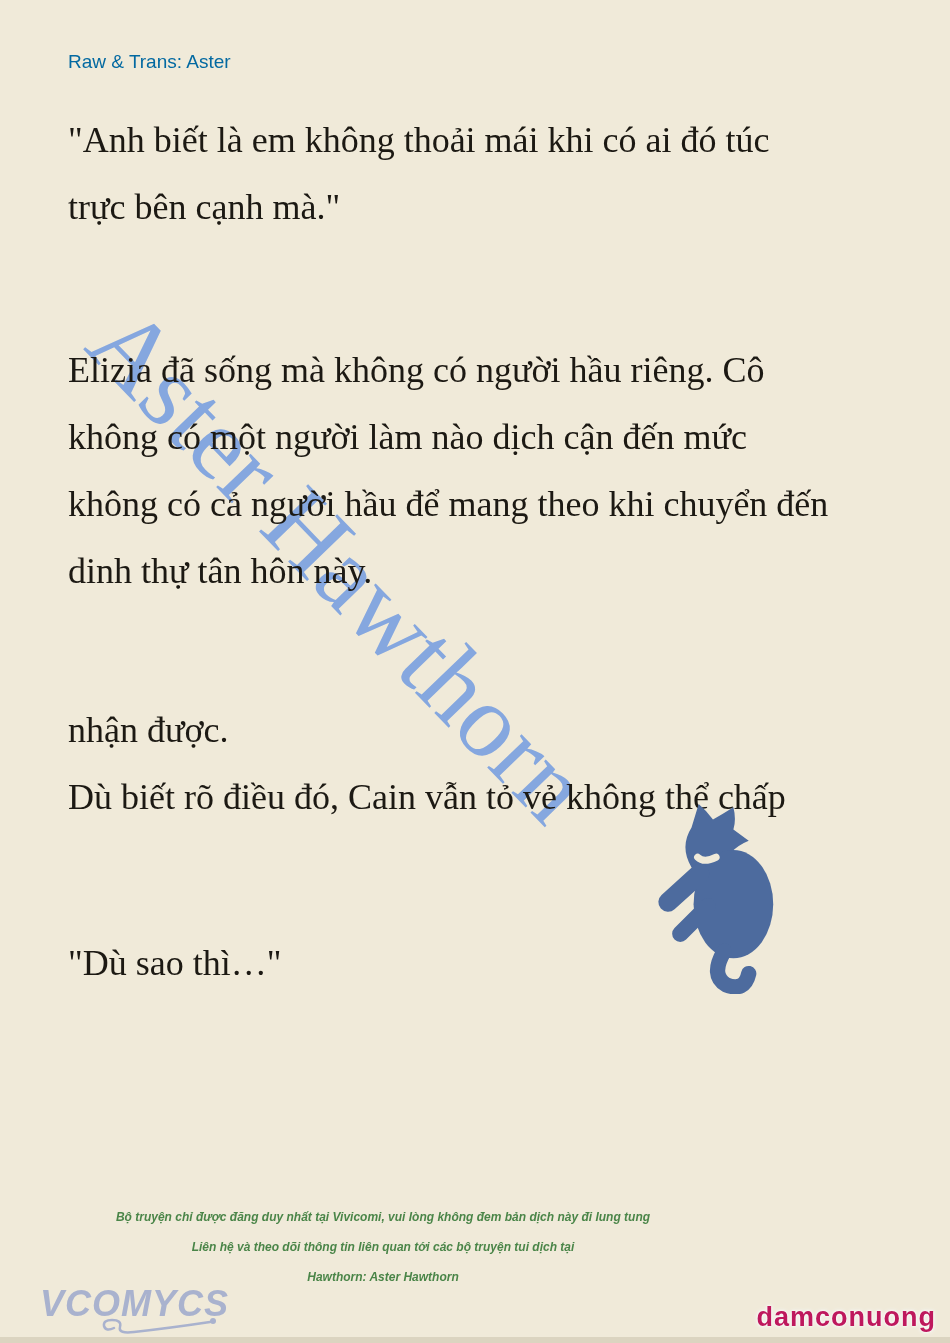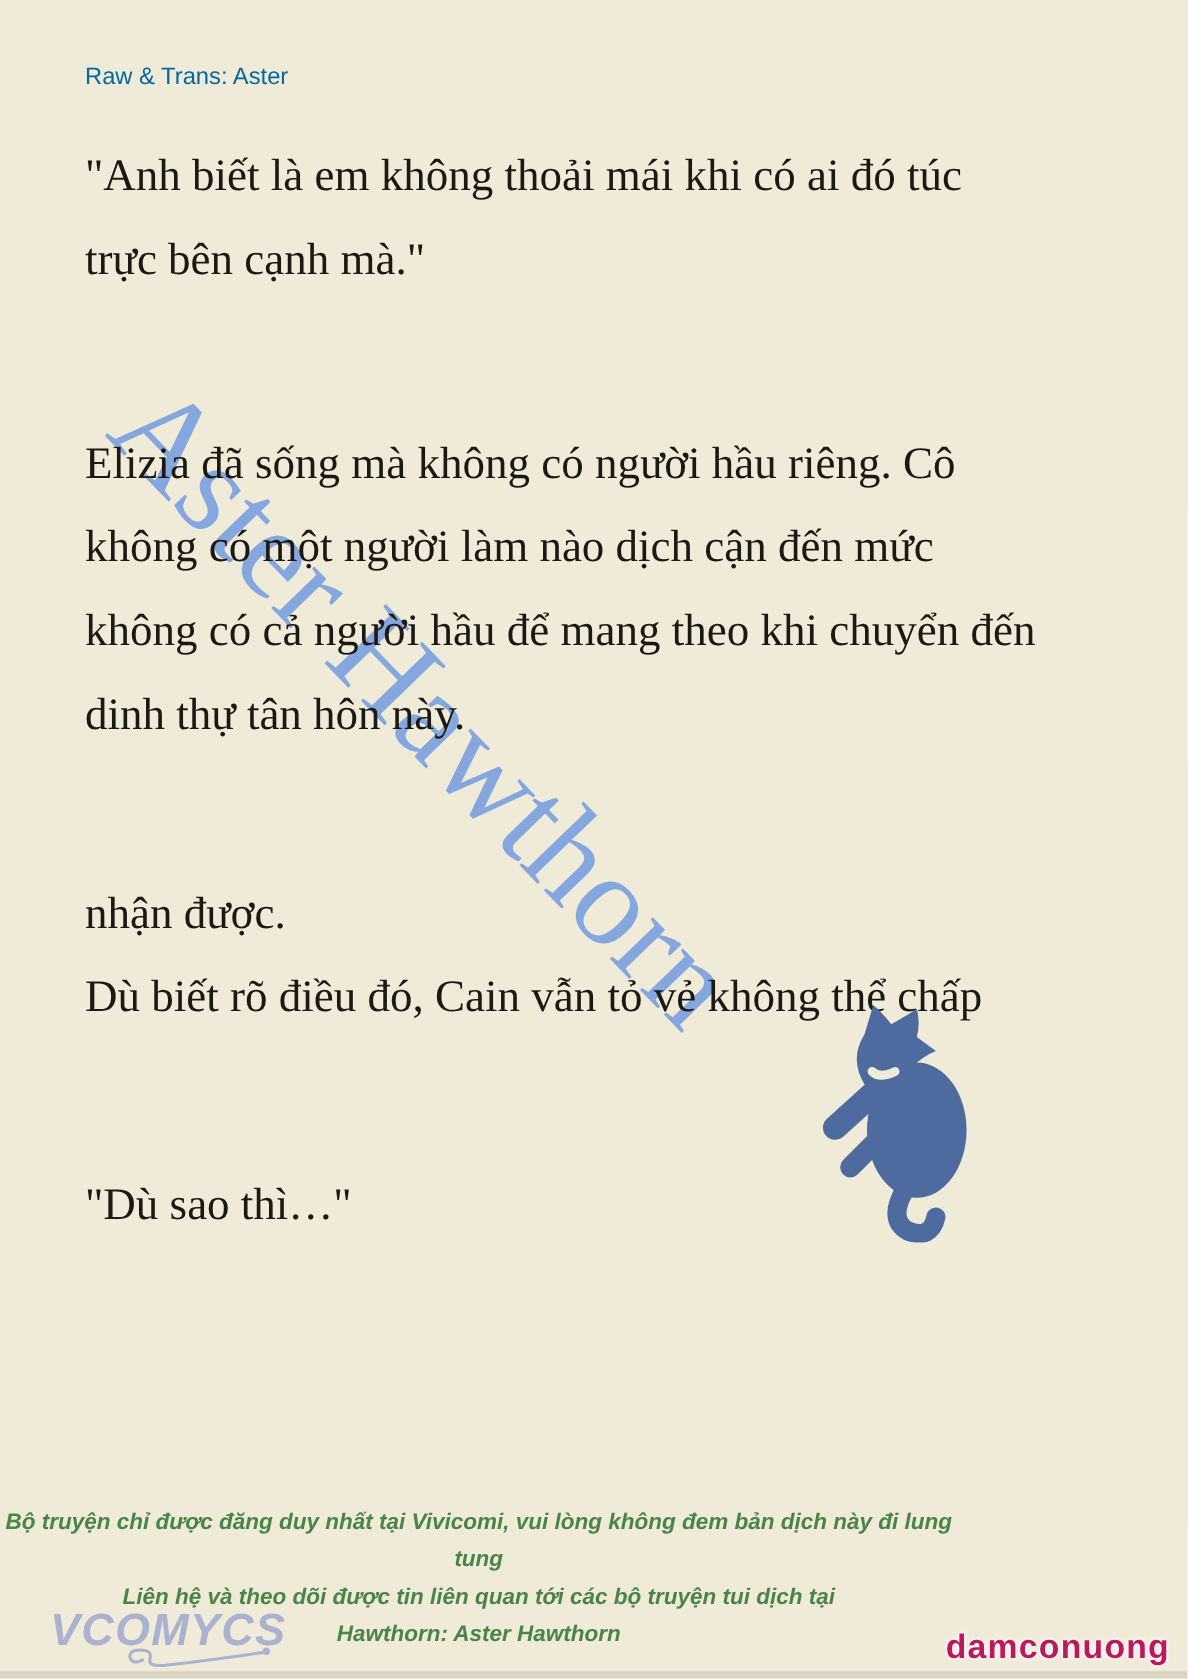--- a/index.html
+++ b/index.html
@@ -28,21 +28,21 @@
   }
   .cat {
     position:absolute; left:650px; top:800px;
     width:128px; height:194px; z-index:2;
   }
   .footer {
     position:absolute; left:0; top:1202px; width:766px;
     text-align:center; z-index:3;
     font-family:"Liberation Sans", sans-serif;
     font-style:italic; font-weight:bold;
-    font-size:18px; line-height:30px; color:#4a8548;
+    font-size:12px; line-height:30px; color:#4a8548;
   }
   .vcomycs {
     position:absolute; left:40px; top:1286px; z-index:3;
     font-family:"Liberation Sans", sans-serif;
     font-style:italic; font-weight:bold;
     color:#a9b2ce; letter-spacing:1px;
   }
   .vcomycs .logo-text { font-size:36px; line-height:36px; display:block; }
   .vcomycs svg.flourish { display:block; margin-left:60px; margin-top:-6px; }
   .damconuong {
@@ -92,21 +92,21 @@
       <ellipse cx="79" cy="102" rx="39" ry="53" stroke="none"></ellipse>
       <path d="M62,56 Q50,62 44,56" fill="none" stroke="#f0ead9" stroke-width="7" stroke-linecap="round"></path>
       <line x1="46" y1="72" x2="15" y2="100" stroke-width="19" stroke-linecap="round"></line>
       <line x1="54" y1="104" x2="27" y2="131" stroke-width="16" stroke-linecap="round"></line>
       <path d="M70,148 Q56,172 72,181 Q90,188 94,170" stroke-width="15" fill="none" stroke-linecap="round"></path>
     </g>
   </svg>
 
   <div class="footer">
     <div>Bộ truyện chỉ được đăng duy nhất tại Vivicomi, vui lòng không đem bản dịch này đi lung tung</div>
-    <div>Liên hệ và theo dõi được tin liên quan tới các bộ truyện tui dịch tại</div>
+    <div>Liên hệ và theo dõi thông tin liên quan tới các bộ truyện tui dịch tại</div>
     <div>Hawthorn: Aster Hawthorn</div>
   </div>
 
   <div class="vcomycs">
     <span class="logo-text">VCOMYCS</span>
     <svg class="flourish" width="130" height="20" viewBox="0 0 130 20" xmlns="http://www.w3.org/2000/svg">
       <path d="M14,12 Q6,16 4,10 Q3,4 12,4 Q22,4 20,11 Q18,18 34,16 Q70,12 110,6" fill="none" stroke="#a9b2ce" stroke-width="2.5" stroke-linecap="round"></path>
       <circle cx="113" cy="5" r="3" fill="#a9b2ce"></circle>
     </svg>
   </div>

